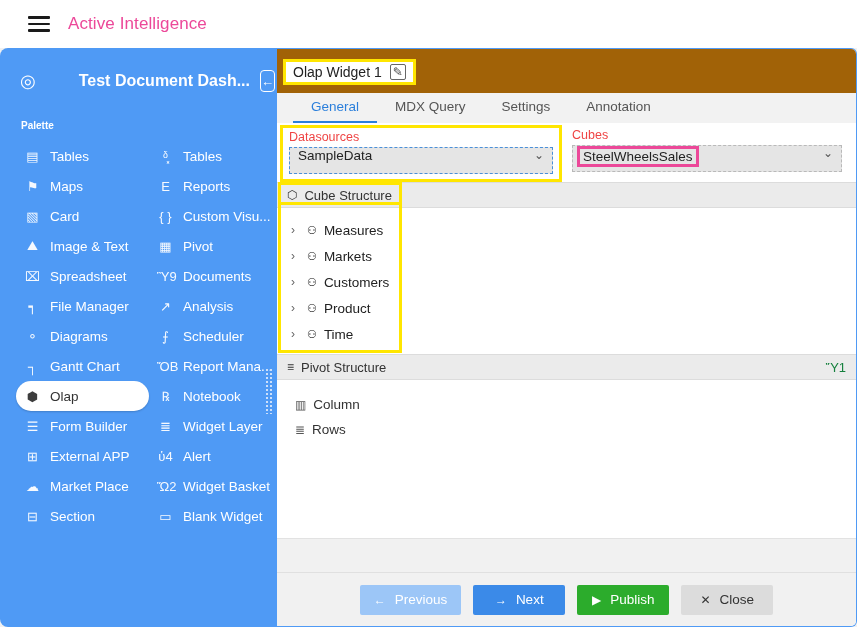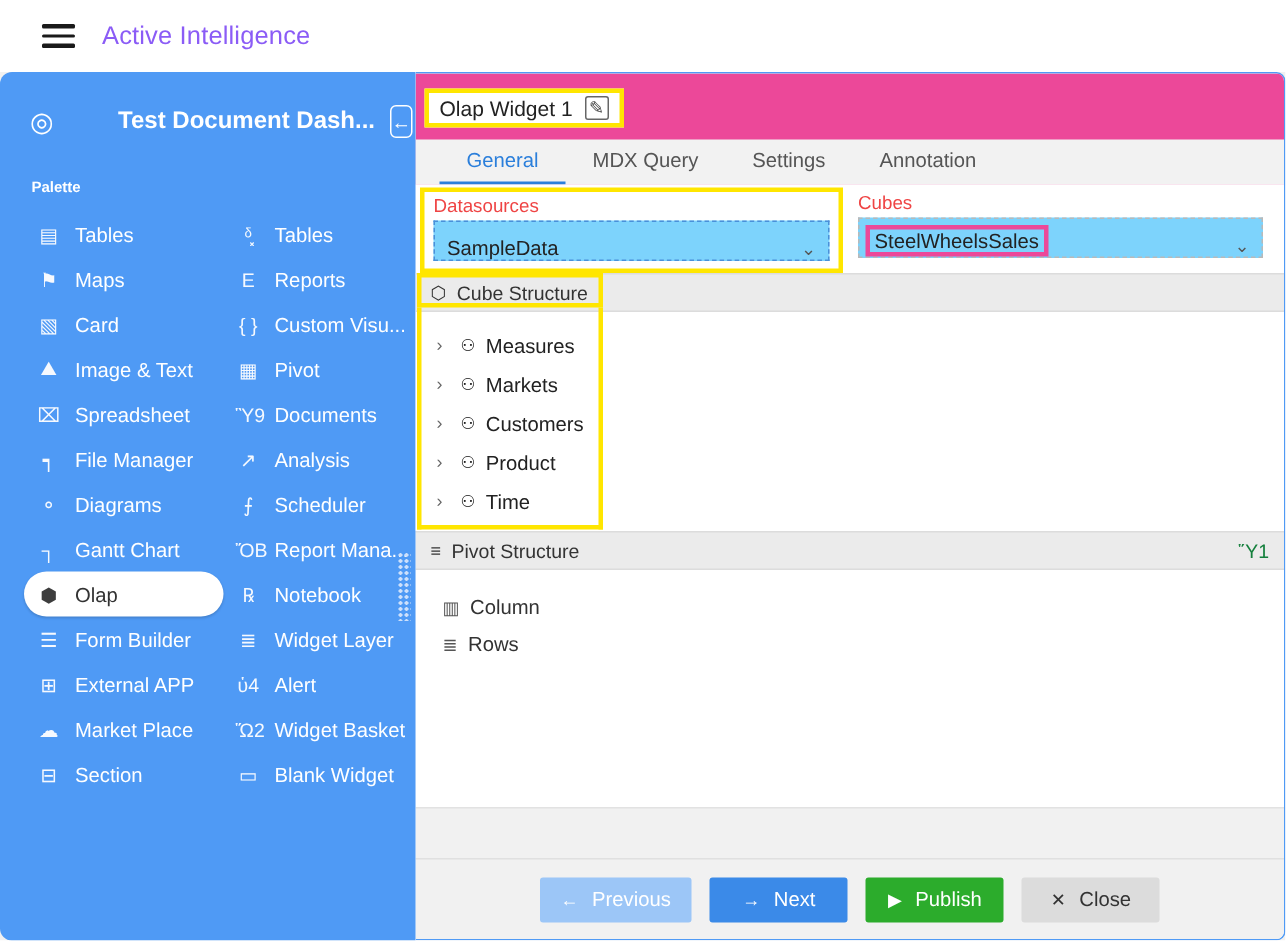--- a/index.html
+++ b/index.html
@@ -14,21 +14,21 @@
   #appbar {
     height: 48px;
     display: flex;
     align-items: center;
     padding-left: 28px;
     background: #ffffff;
     gap: 18px;
   }
   #hamburger { width: 22px; height: 16px; display: flex; flex-direction: column; justify-content: space-between; cursor: pointer; }
   #hamburger i { display: block; height: 2.6px; background: #1a1a1a; border-radius: 1px; }
-  #apptitle { font-size: 17px; color: #8b5cf6; letter-spacing: .1px; }
+  #apptitle { font-size: 17px; color: #ec4899; letter-spacing: .1px; }
 
   
   #workspace {
     position: relative;
     height: 579px;
     display: flex;
     background: #f1f1f1;
   }
 
   
@@ -72,21 +72,21 @@
   
   #main {
     flex: 1;
     background: #fff;
     border: 1.5px solid #4f9af5;
     border-left: none;
     border-radius: 0 6px 6px 0;
     display: flex; flex-direction: column;
     overflow: hidden;
   }
-  #wizard-header { background: #ec4899; padding: 10px 0 0 0; flex: none; }
+  #wizard-header { background: #a16207; padding: 10px 0 0 0; flex: none; }
   #widget-title-wrap { padding: 0 0 8px 6px; }
   #widget-title-box {
     display: inline-flex; align-items: center; gap: 8px;
     border: 3px solid #ffe600; background: #fff;
     padding: 2px 7px; font-size: 14px; color: #222;
   }
   #edit-icon { font-size: 12px; color: #444; border: 1px solid #666; border-radius: 2px; padding: 0 2px; line-height: 14px; }
 
   #tabs { display: flex; gap: 0; padding-left: 16px; background: #f2f2f2; }
   .tab {
@@ -97,22 +97,22 @@
 
   
   #wizbody { flex: 1; background: #fff; display: flex; flex-direction: column; }
 
   #selectors { display: flex; align-items: flex-start; }
   .sel-block { padding: 2px 0 0; }
   #ds-block { width: 282px; border: 3px solid #ffe600; margin: 2px 0 0 3px; padding: 2px 6px 5px; }
   #cube-block { flex: 1; padding: 5px 14px 5px 10px; }
   .sel-label { font-size: 12.5px; color: #ef4444; padding-bottom: 3px; }
   .sel-field {
-    height: 27px; display: flex; align-items: flex-end; justify-content: space-between;
-    padding: 0 8px; font-size: 13.5px; color: #222; background: #7dd3fc;
+    height: 27px; display: flex; align-items: flex-start; justify-content: space-between;
+    padding: 0 8px; font-size: 13.5px; color: #222; background: #e5e5e5;
   }
   #ds-field { border: 1.5px dashed #4a90d9; }
   #cube-field { border: 1.5px dashed #b9b9b9; }
   .chev { color: #555; font-size: 12px; }
   #cube-value { border: 3px solid #ec4899; padding: 0 3px; margin-left: -4px; }
 
   
   .panel-head {
     background: #ebebeb; border-top: 1px solid #dcdcdc; border-bottom: 1px solid #dcdcdc;
     height: 26px; display: flex; align-items: center; gap: 7px;

